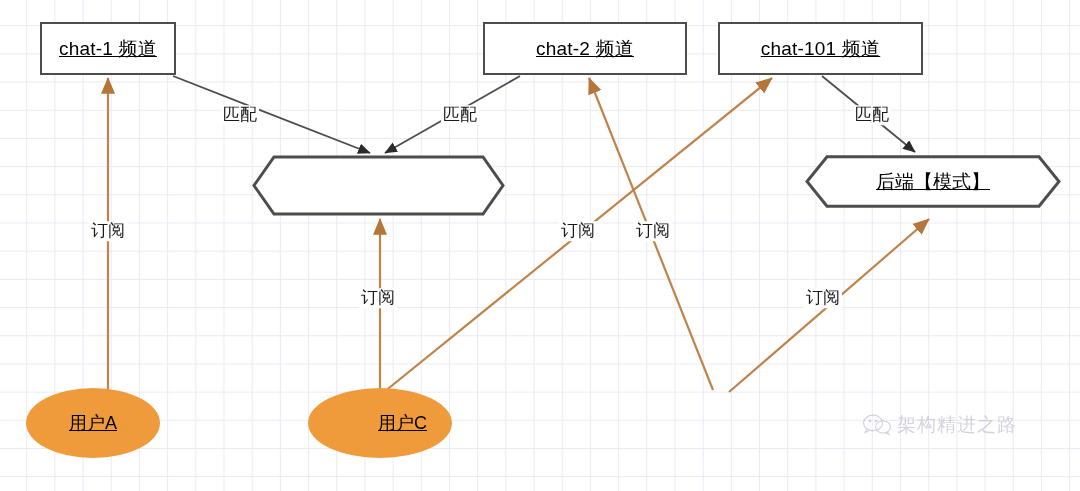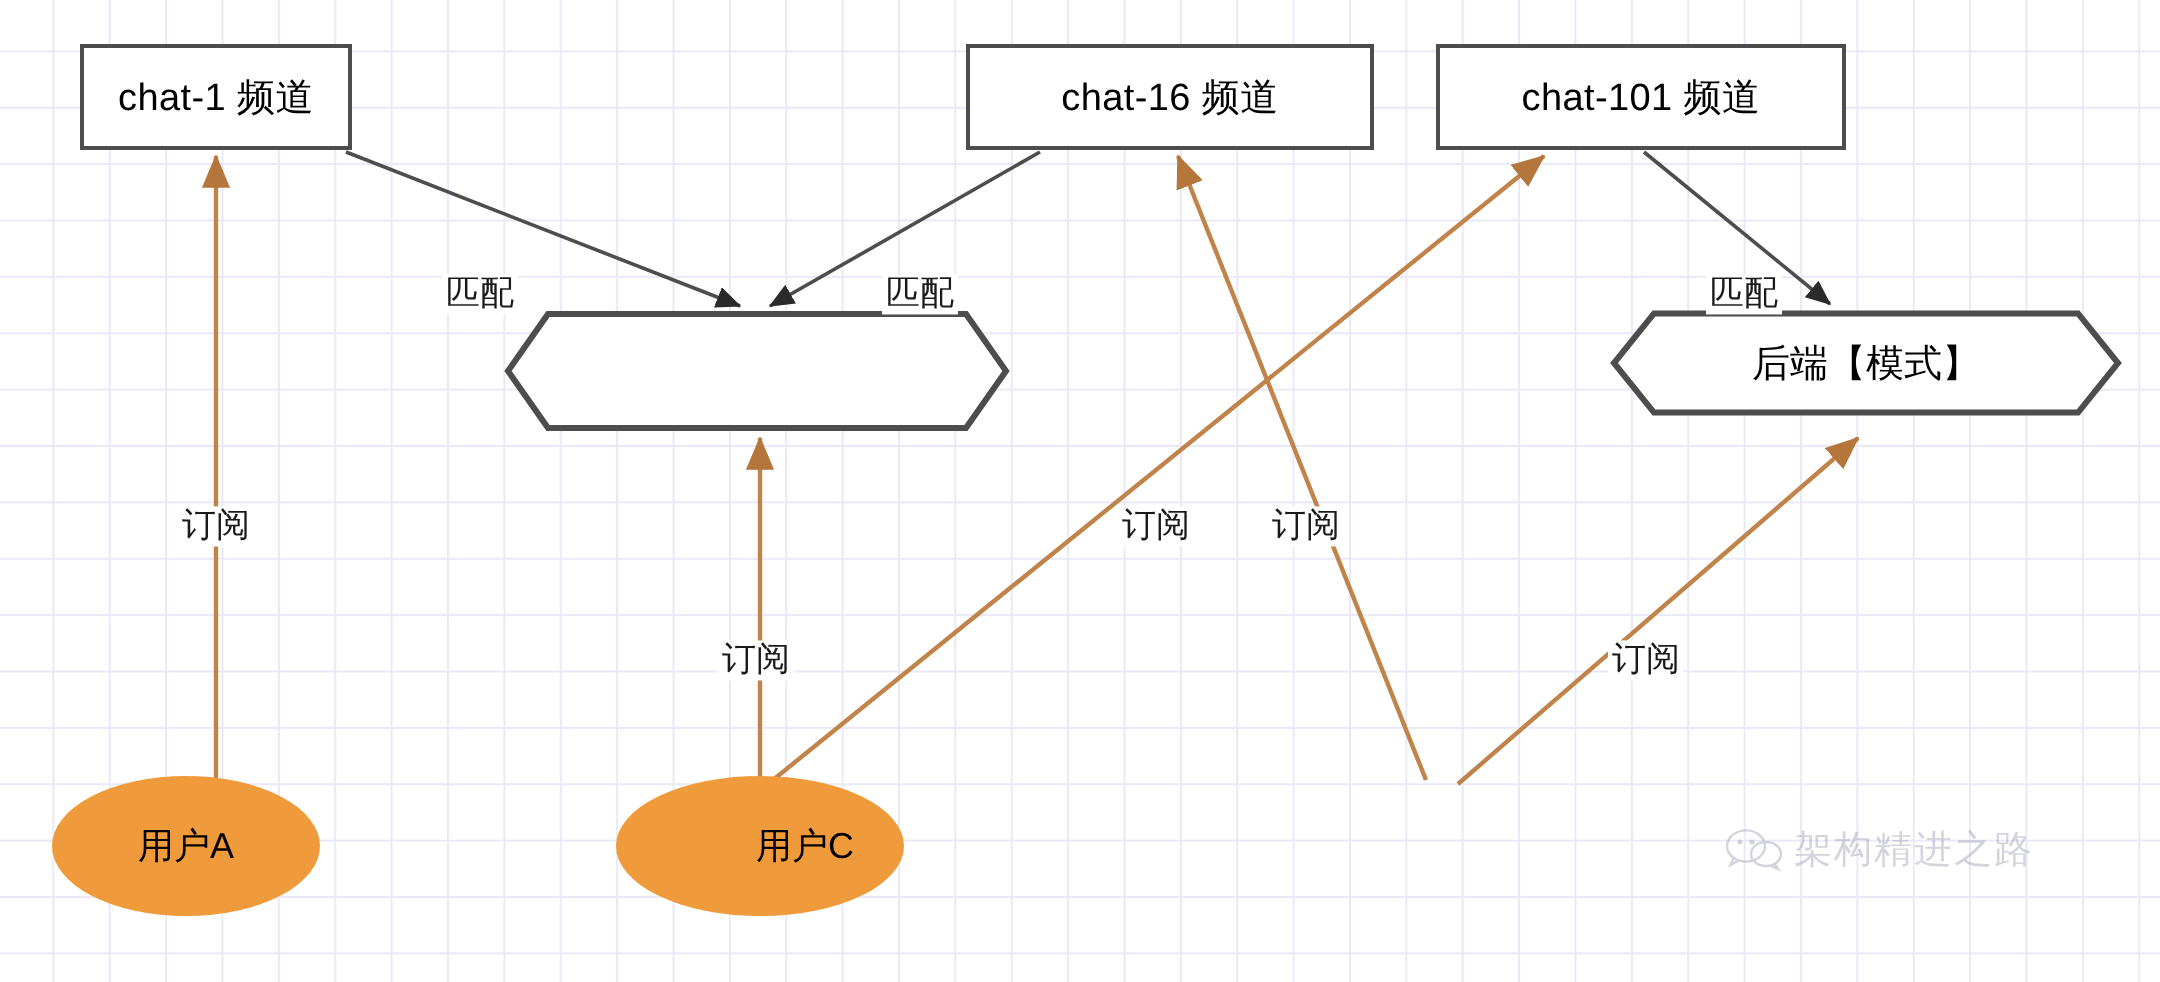--- a/index.html
+++ b/index.html
@@ -27,20 +27,21 @@
     height: 491px;
   }
   .node {
     position: absolute;
     display: flex;
     align-items: center;
     justify-content: center;
     box-sizing: border-box;
     color: #000000;
     white-space: nowrap;
+    text-decoration: underline;
   }
   .node-box {
     background: #ffffff;
     border: 2.5px solid #4d4d4d;
     font-size: 19px;
     letter-spacing: 0.2px;
   }
   .node-hex {
     font-size: 19px;
   }
@@ -62,21 +63,20 @@
   }
   .edge-label {
     position: absolute;
     font-size: 17px;
     color: #1a1a1a;
     background: #ffffff;
     padding: 0 2px;
     white-space: nowrap;
     transform: translate(-50%, -50%);
     line-height: 1.15;
-    margin-top: 32px;
   }
   #watermark {
     position: absolute;
     display: flex;
     align-items: center;
     gap: 5px;
     opacity: 0.42;
     color: #9a9ab0;
     font-size: 19px;
     font-family: "DejaVu Sans", sans-serif;
@@ -107,21 +107,21 @@
         <line x1="173" y1="76" x2="370" y2="153" stroke="#4d4d4d" stroke-width="1.8" marker-end="url(#arrow-match)"></line>
         <line x1="520" y1="76" x2="385" y2="153" stroke="#4d4d4d" stroke-width="1.8" marker-end="url(#arrow-match)"></line>
         <line x1="822" y1="76" x2="915" y2="152" stroke="#4d4d4d" stroke-width="1.8" marker-end="url(#arrow-match)"></line>
       </g>
   </svg>
 
   <div class="node node-box" style="left: 40px; top: 22px; width: 136px; height: 53px;">
     <span>chat-1 频道</span>
   </div>
   <div class="node node-box" style="left: 483px; top: 22px; width: 204px; height: 53px;">
-    <span>chat-16 频道</span>
+    <span>chat-2 频道</span>
   </div>
   <div class="node node-box" style="left: 718px; top: 22px; width: 205px; height: 53px;">
     <span>chat-101 频道</span>
   </div>
 
   <div class="node node-hex" style="left: 252px; top: 155px; width: 253px; height: 61px;">
     <svg class="hex-shape" viewBox="0 0 253 61" preserveAspectRatio="none">
       <polygon points="22,2 231,2 251,30.5 231,59 22,59 2,30.5" fill="#ffffff" stroke="#4d4d4d" stroke-width="3" vector-effect="non-scaling-stroke"></polygon>
     </svg>
   </div>

